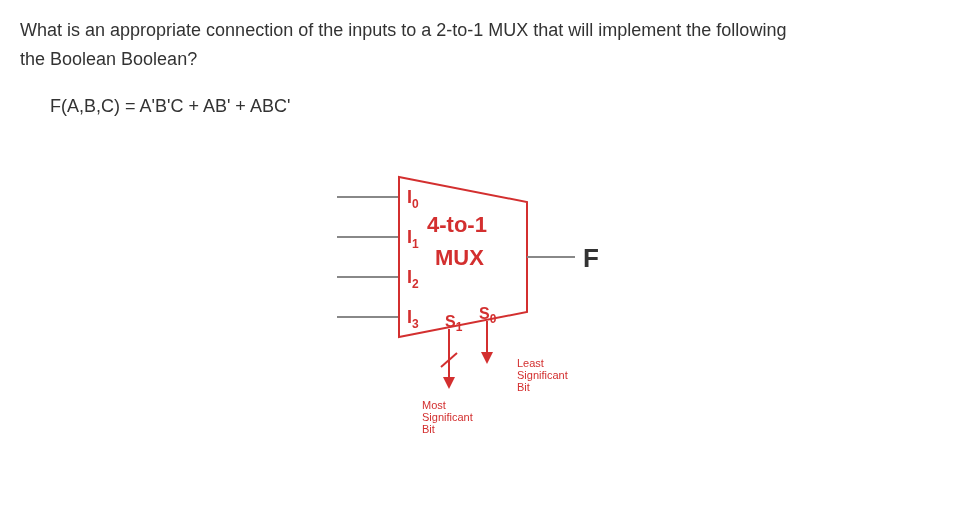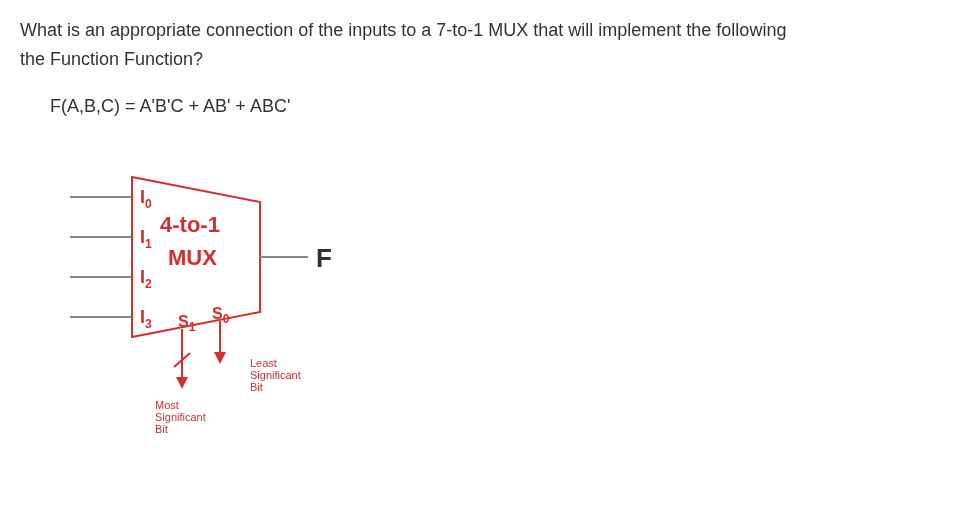--- a/index.html
+++ b/index.html
@@ -15,38 +15,39 @@
     line-height: 1.6;
     margin-bottom: 22px;
   }
   .formula {
     font-weight: normal;
     margin-left: 30px;
     margin-bottom: 40px;
   }
   .diagram-wrap {
     margin-left: 40px;
+    text-align: center;
   }
   svg text {
     font-family: Arial, Helvetica, sans-serif;
   }
   .red-stroke { stroke: #d32f2f; stroke-width: 2; fill: none; }
   .red-text { fill: #d32f2f; font-weight: bold; }
   .gray-stroke { stroke: #888; stroke-width: 2; fill: none; }
   .label-text { fill: #d32f2f; font-size: 11px; }
   .big-text { fill: #d32f2f; font-size: 22px; font-weight: bold; }
   .out-text { fill: #333; font-size: 26px; font-weight: bold; }
   .sub { font-size: 12px; }
 </style>
 </head>
 <body>
 
 <div class="question">
-  <span>What is an appropriate connection of the inputs to a 7-to-1 MUX that will implement the following</span><br>
-  <span>the Function Function?</span>
+  <span>What is an appropriate connection of the inputs to a 2-to-1 MUX that will implement the following</span><br>
+  <span>the Boolean Boolean?</span>
 </div>
 
 <div class="formula">F(A,B,C) = A'B'C + AB' + ABC'</div>
 
 <div class="diagram-wrap">
 <svg width="340" height="300">
 
   <line x1="10" y1="40" x2="72" y2="40" class="gray-stroke"></line>
   <line x1="10" y1="80" x2="72" y2="80" class="gray-stroke"></line>
   <line x1="10" y1="120" x2="72" y2="120" class="gray-stroke"></line>

